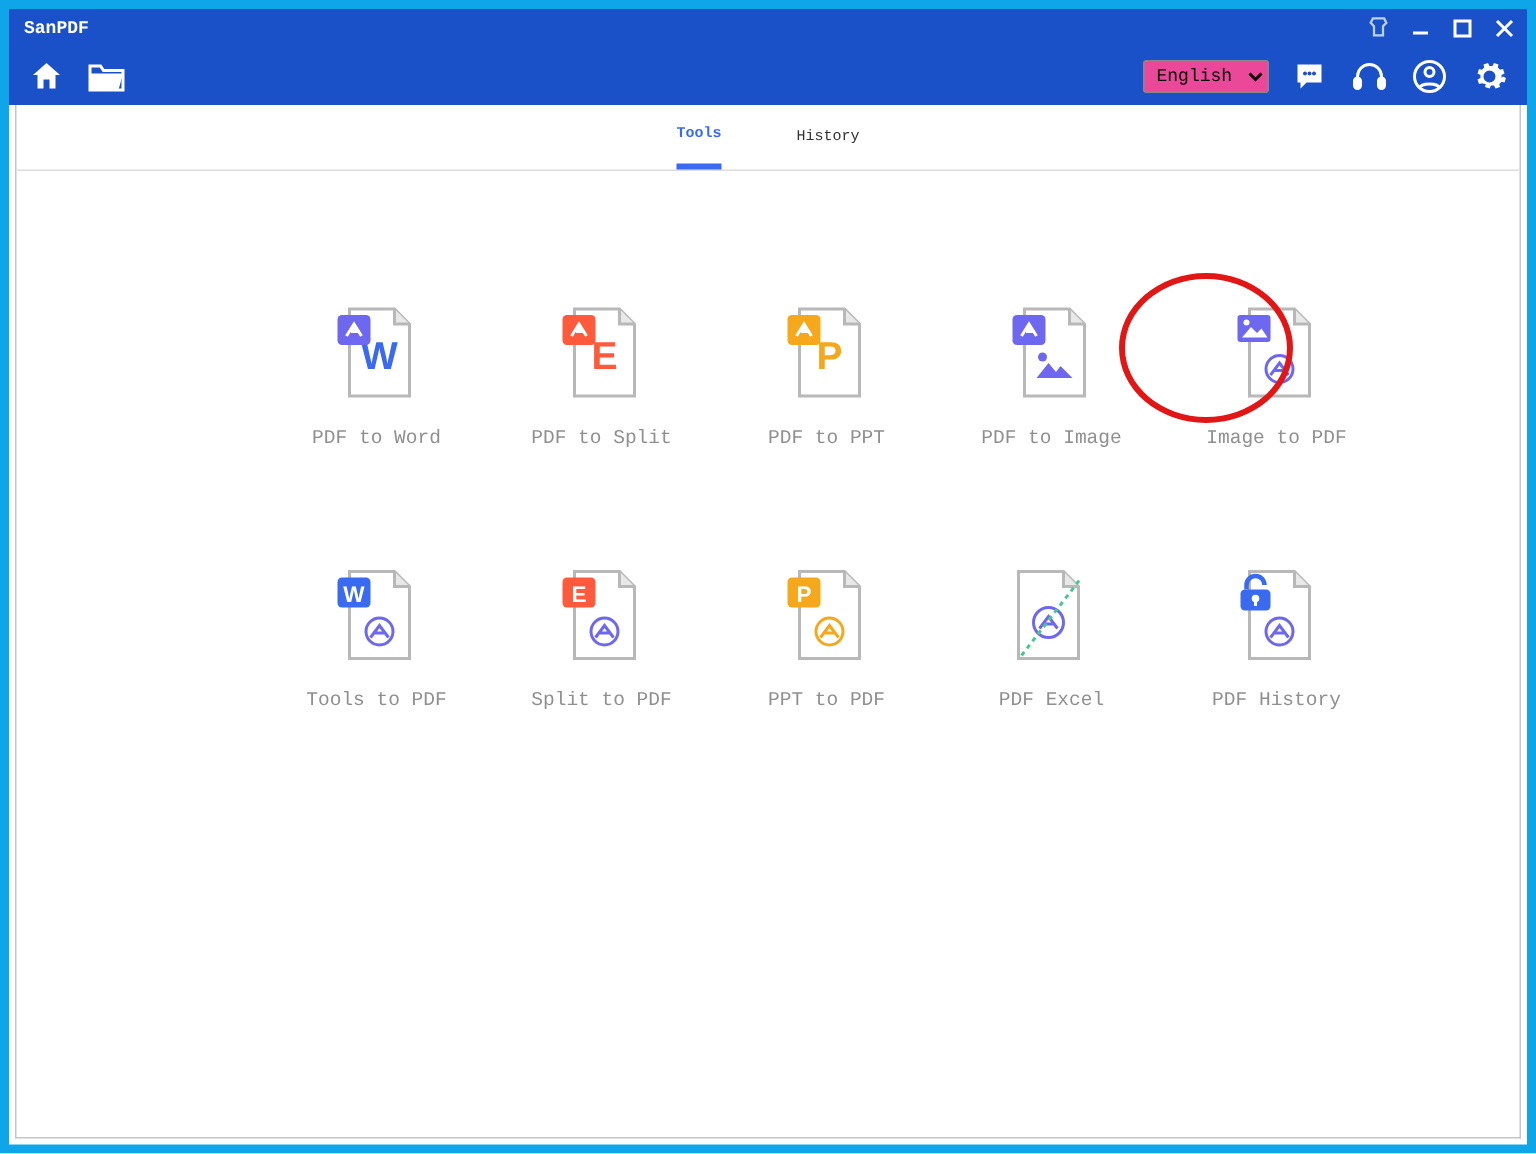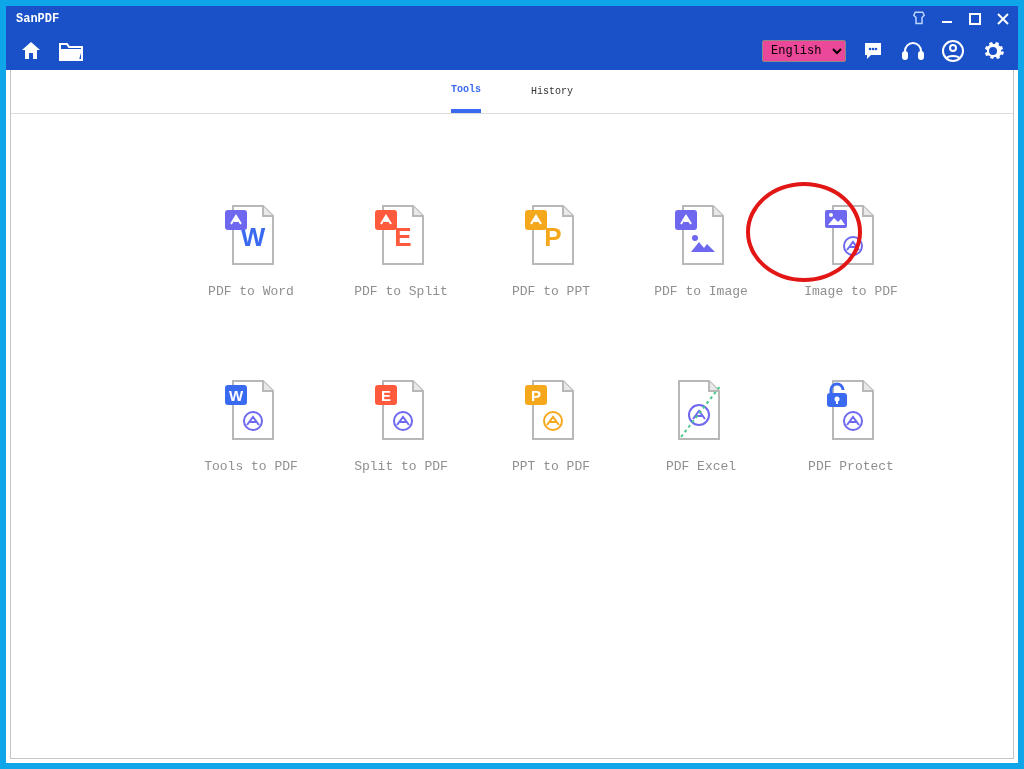--- a/index.html
+++ b/index.html
@@ -362,20 +362,20 @@
               <path d="M10 2h30l10 10v48H10z" fill="#fff" stroke="#b8b8b8" stroke-width="2"></path>
               <path d="M40 2v10h10" fill="#e8e8e8" stroke="#b8b8b8" stroke-width="2"></path>
               <circle cx="30" cy="42" r="9" fill="none" stroke="#6e67ef" stroke-width="2"></circle>
               <path d="M24 46l6-8 6 8M27 43h6" stroke="#6e67ef" stroke-width="2" fill="none"></path>
               <rect x="4" y="14" width="20" height="14" rx="3" fill="#3a6af0"></rect>
               <path d="M8 14v-3a6 6 0 0112 0" fill="none" stroke="#3a6af0" stroke-width="3"></path>
               <circle cx="14" cy="20" r="2.5" fill="#fff"></circle>
               <rect x="13" y="21" width="2" height="4" fill="#fff"></rect>
             </svg>
           </div>
-          <div class="tool-label">PDF Protect</div>
+          <div class="tool-label">PDF History</div>
         </div>
 
       </div>
     </div>
 
   </div>
 </div>
 
 </body></html>

